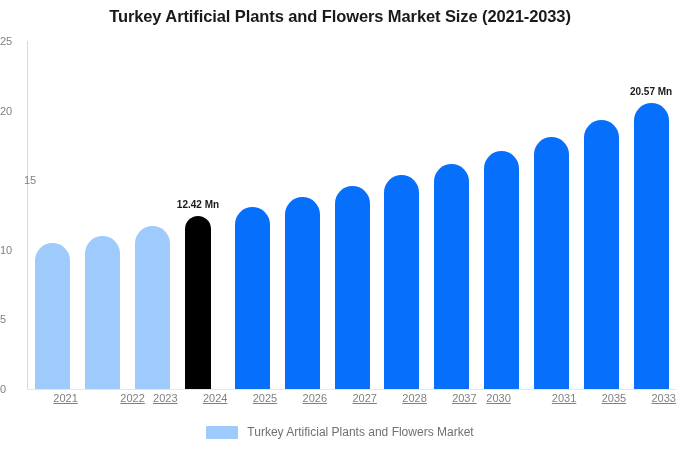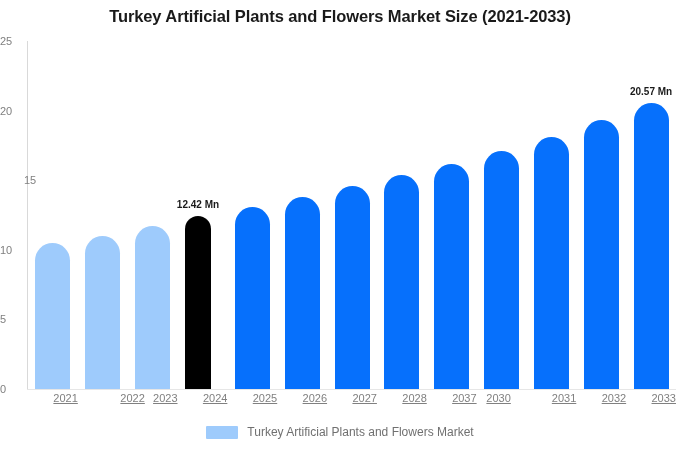--- a/index.html
+++ b/index.html
@@ -173,21 +173,21 @@
       <div class="x-label" style="left: 95px; width: 49.8462px;">2022</div>
       <div class="x-label" style="left: 127.692px; width: 49.8462px;">2023</div>
       <div class="x-label" style="left: 177.538px; width: 49.8462px;">2024</div>
       <div class="x-label" style="left: 227.385px; width: 49.8462px;">2025</div>
       <div class="x-label" style="left: 277.231px; width: 49.8462px;">2026</div>
       <div class="x-label" style="left: 327.077px; width: 49.8462px;">2027</div>
       <div class="x-label" style="left: 376.923px; width: 49.8462px;">2028</div>
       <div class="x-label" style="left: 426.769px; width: 49.8462px;">2037</div>
       <div class="x-label" style="left: 461px; width: 49.8462px;">2030</div>
       <div class="x-label" style="left: 526.462px; width: 49.8462px;">2031</div>
-      <div class="x-label" style="left: 576.308px; width: 49.8462px;">2032</div>
+      <div class="x-label" style="left: 576.308px; width: 49.8462px;">2035</div>
       <div class="x-label" style="left: 626.154px; width: 49.8462px;">2033</div>
     </div>
 
   <div class="legend">
     <span class="legend-swatch" id="legend-swatch-0" style="background: rgb(158, 203, 252);"></span>
     <span class="legend-label">Turkey Artificial Plants and Flowers Market</span>
   </div>
 
 </div>
 

